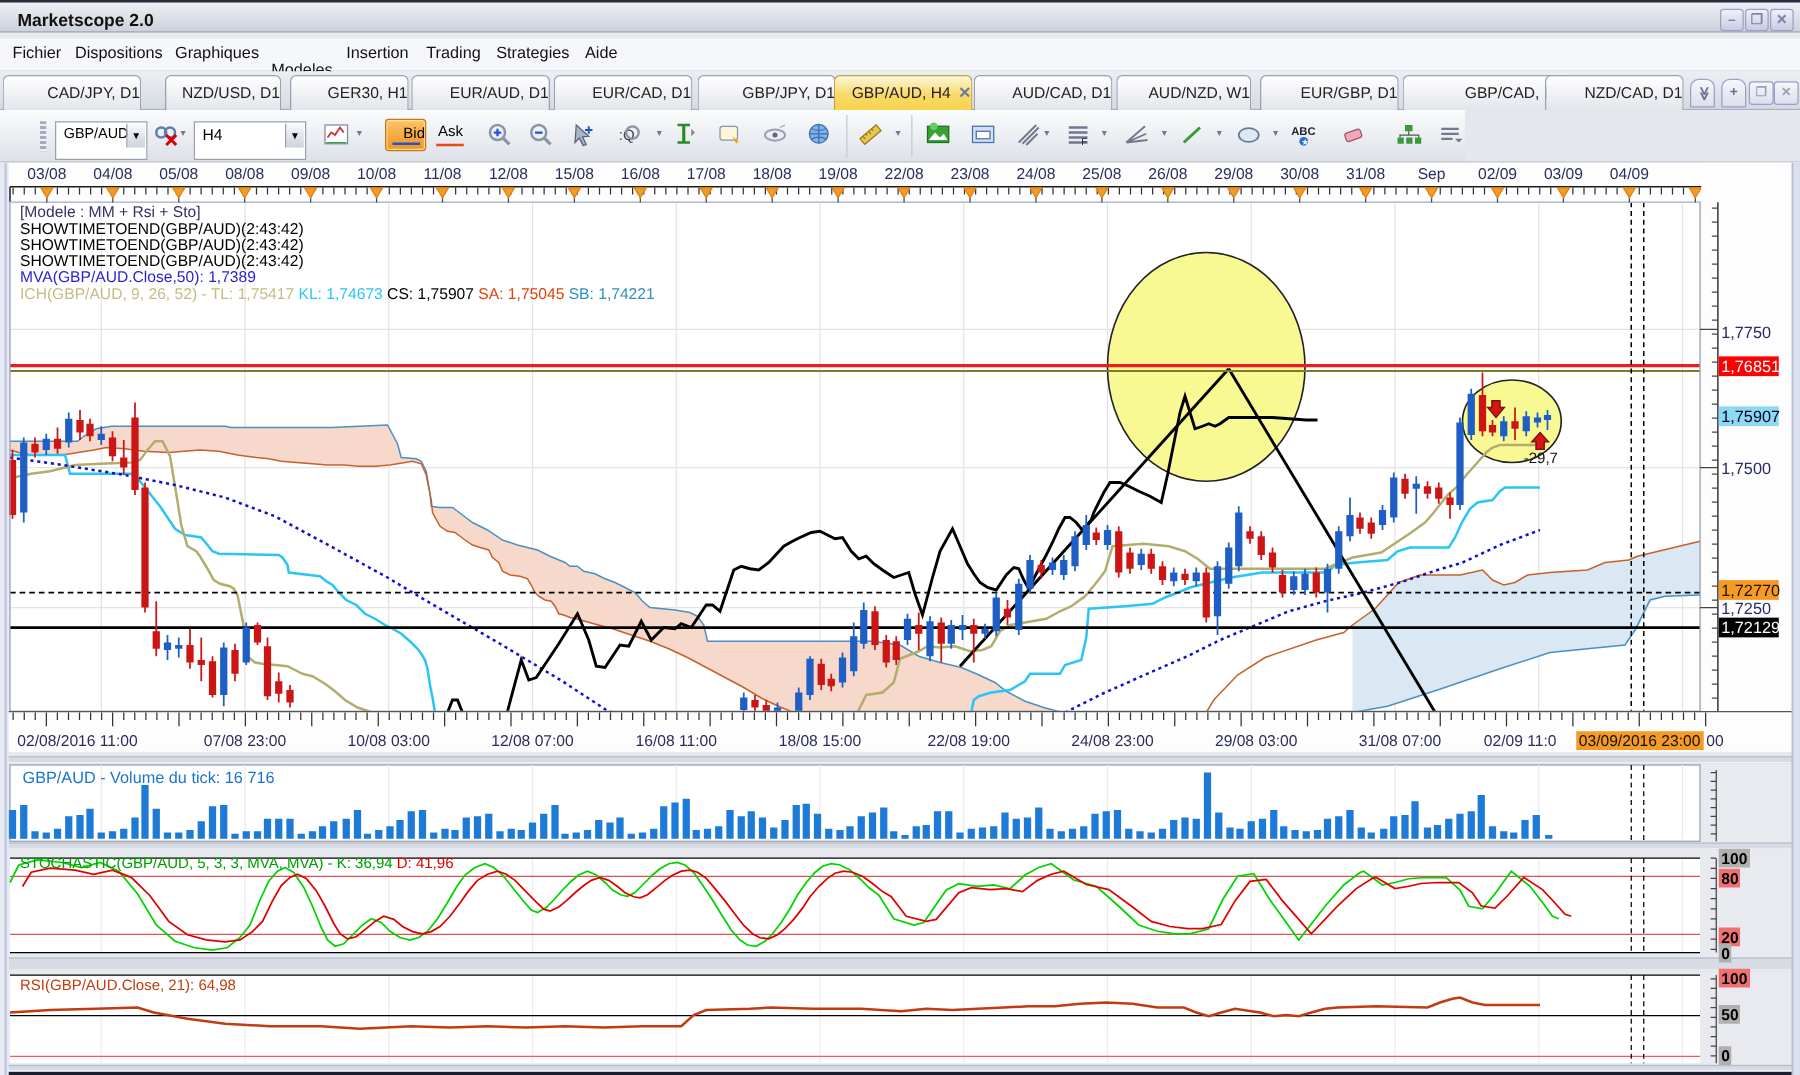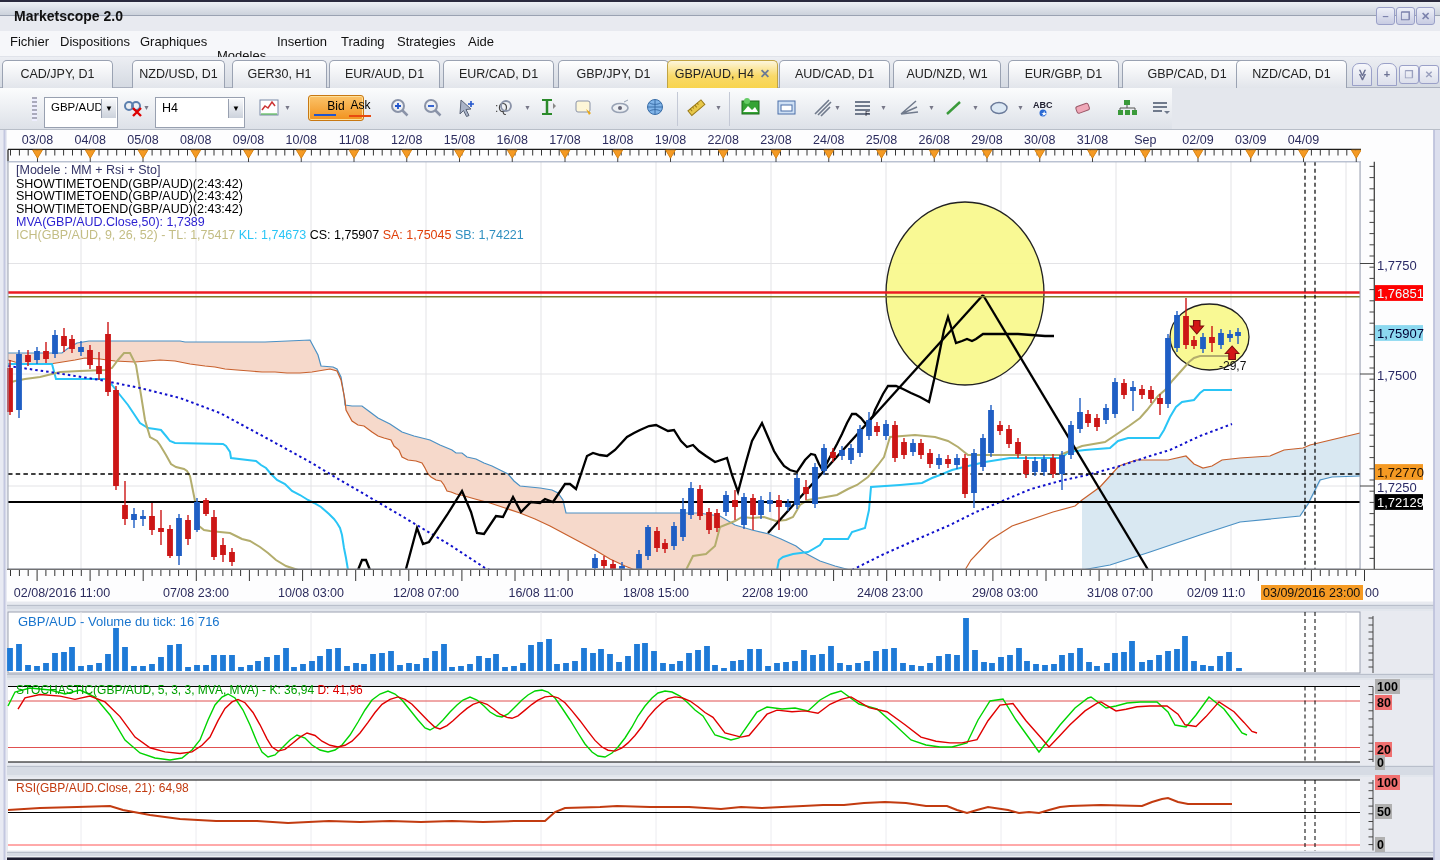--- a/index.html
+++ b/index.html
@@ -1,43 +1,43 @@
 <!DOCTYPE html>
 <html><head><meta charset="utf-8"><title>Marketscope 2.0</title>
 <style>
 *{margin:0;padding:0;box-sizing:border-box}
 html,body{width:1440px;height:860px;overflow:hidden;font-family:"Liberation Sans",sans-serif}
 body{position:relative;background:#e8eaf0}
-.titlebar{position:absolute;left:0;top:0;width:1440px;height:16px;border-top:2px solid #2b2b3e;
+.titlebar{position:absolute;left:0;top:0;width:1440px;height:26px;border-top:2px solid #2b2b3e;
  background:linear-gradient(#eef1f5,#ccd2dc);border-bottom:1px solid #9aa2b2}
 .title{position:absolute;left:14px;top:6px;font-size:14px;font-weight:bold;color:#111}
 .winbtn{position:absolute;top:5px;width:19px;height:18px;font-size:11px;line-height:16px;text-align:center;
  color:#7c82ac;font-weight:bold;background:linear-gradient(#eef0f8,#c8cce2);border:1px solid #9aa0c8;border-radius:3px}
 .menubar{position:absolute;left:0;top:31px;width:1440px;height:26px;background:#f6f7fa;
  font-size:13px;color:#111;border-bottom:1px solid #e0e3ea}
 .tabbar{position:absolute;left:0;top:57px;width:1440px;height:31px;
  background:linear-gradient(#eceef3,#d5dae2);border-bottom:1px solid #aab0be}
-.tab{position:absolute;top:3px;height:28px;font-size:12.5px;color:#222;text-align:center;line-height:26px;
+.tab{position:absolute;top:3px;height:28px;font-size:12.5px;color:#222;text-align:right;line-height:26px;
  background:linear-gradient(#ffffff,#e2e5eb);border:1px solid #9aa2b2;border-bottom:none;
  border-radius:5px 5px 0 0;white-space:nowrap;overflow:hidden}
 .tab.active{background:linear-gradient(#fdf6dc,#f9d969 55%,#f8d44e);border-color:#c0a443;z-index:2}
 .tbtn{position:absolute;top:6px;width:20px;height:23px;font-size:11px;line-height:21px;text-align:center;
  color:#6c7294;font-weight:bold;background:linear-gradient(#f6f7fb,#dcdfeb);border:1px solid #9aa0c8;
  border-radius:7px 7px 0 0}
 .tbtn.dim{color:#9aa0be;height:19px;top:8px;border-radius:3px;font-size:10px;line-height:17px}
 .toolbar{position:absolute;left:0;top:88px;width:1440px;height:42px;
  background:linear-gradient(#fbfcfd,#dde1e8);border-bottom:1px solid #b8bec8}
 .grip{position:absolute;left:32px;top:9px;width:5px;height:24px;
  background:repeating-linear-gradient(#aab 0 2px,#eef 2px 4px)}
 .combo{position:absolute;top:9px;height:31px;background:#fff;border:1px solid #98a0b0;font-size:12.5px}
 .combo span{position:absolute;left:6px;top:3px}
 .combo i{position:absolute;right:1px;top:1px;width:15px;height:19px;font-size:8px;font-style:normal;
  text-align:center;line-height:19px;background:linear-gradient(#f8f9fb,#ccd2dc);border-left:1px solid #98a0b0}
 .dd{position:absolute;top:16px;font-size:7px;color:#778}
-.bid{position:absolute;left:308px;top:7px;width:56px;height:26px;font-size:12px;text-align:center;
+.bid{position:absolute;left:308px;top:7px;width:33px;height:26px;font-size:12px;text-align:right;
  padding-top:3px;background:linear-gradient(#fbc36a,#f1921e);border:1px solid #c87812;border-radius:3px;
  box-shadow:inset 0 0 0 1px #fddf9a}
 .bid::after{content:"";position:absolute;left:5px;bottom:4px;width:22px;height:2.5px;background:#2255cc}
 .ask{position:absolute;left:344px;top:7px;width:33px;height:26px;font-size:12px;text-align:center;padding-top:3px}
 .ask::after{content:"";position:absolute;left:5px;bottom:4px;width:22px;height:2.5px;background:#e84a10}
 .tico{position:absolute;top:9px}
 </style></head>
 <body>
 
 <div class="titlebar">

